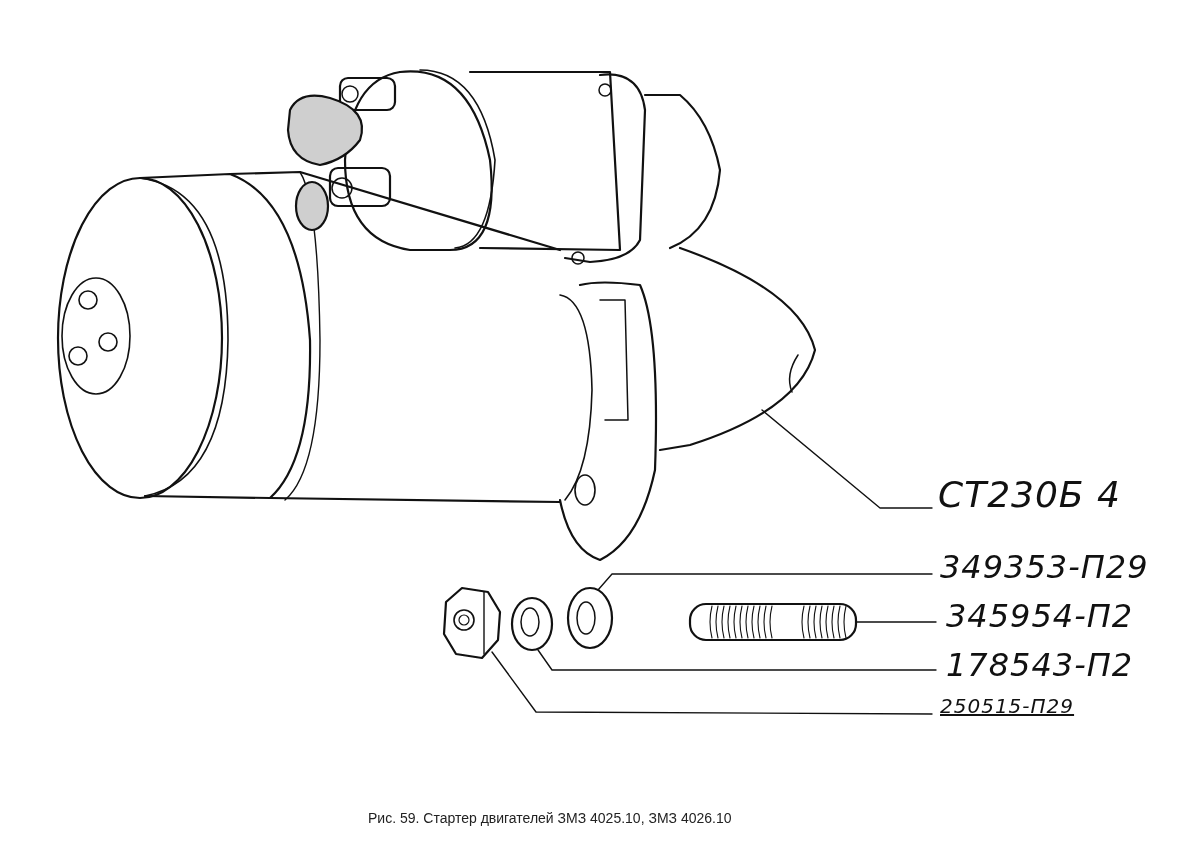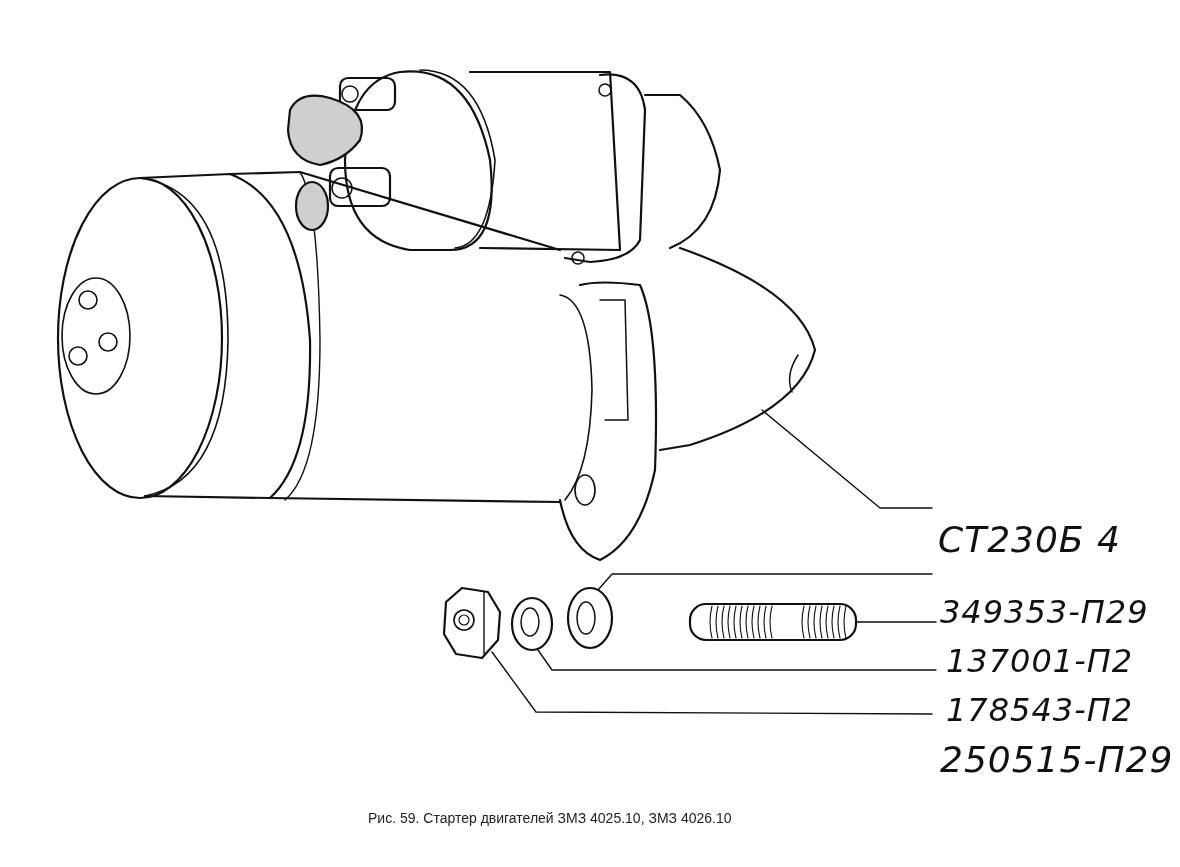--- a/index.html
+++ b/index.html
@@ -1,25 +1,25 @@
 <!DOCTYPE html>
 <html><head>
   <meta charset="utf-8">
   <style>
     html, body { margin: 0; padding: 0; background: #ffffff; }
     body { width: 1180px; height: 867px; position: relative; overflow: hidden;
            font-family: "DejaVu Sans", sans-serif; }
     #drawing { position: absolute; left: 0; top: 0; width: 1180px; height: 867px; }
     .lbl { position: absolute; font-family: "DejaVu Sans", sans-serif; font-style: italic;
-           color: #111; letter-spacing: 1px; white-space: nowrap; margin-top: 45px; }
+           color: #111; letter-spacing: 1px; white-space: nowrap; }
     .lbl-main { left: 938px; top: 474px; font-size: 36px; }
     .lbl-1 { left: 940px; top: 548px; font-size: 32px; }
     .lbl-2 { left: 946px; top: 597px; font-size: 32px; }
     .lbl-3 { left: 946px; top: 646px; font-size: 32px; }
-    .lbl-4 { left: 940px; top: 694px; font-size: 36px; }
+    .lbl-4 { left: 940px; top: 694px; font-size: 20px; text-decoration: underline; }
     .caption { position: absolute; left: 368px; top: 810px; font-size: 14px; color: #222;
                font-family: "Liberation Sans", sans-serif; }
   </style>
 </head>
 <body>
 
 <svg id="drawing" viewBox="0 0 1180 867" xmlns="http://www.w3.org/2000/svg" fill="none" stroke="#111" stroke-width="2.2" stroke-linecap="round" stroke-linejoin="round">
 
   <g>
     <path d="M140 178 L230 174 Q300 200 310 340 Q312 460 270 498 L145 496"></path>
@@ -97,16 +97,16 @@
   <g stroke-width="1.4">
     <path d="M598 590 L612 574 L932 574"></path>
     <path d="M856 622 L936 622"></path>
     <path d="M538 650 L552 670 L936 670"></path>
     <path d="M492 652 L536 712 L932 714"></path>
   </g>
 </svg>
 
 <div class="lbl lbl-main">СТ230Б 4</div>
 <div class="lbl lbl-1">349353-П29</div>
-<div class="lbl lbl-2">137001-П2</div>
+<div class="lbl lbl-2">345954-П2</div>
 <div class="lbl lbl-3">178543-П2</div>
 <div class="lbl lbl-4">250515-П29</div>
 <div class="caption">Рис. 59. Стартер двигателей ЗМЗ 4025.10, ЗМЗ 4026.10</div>
 
 </body></html>

